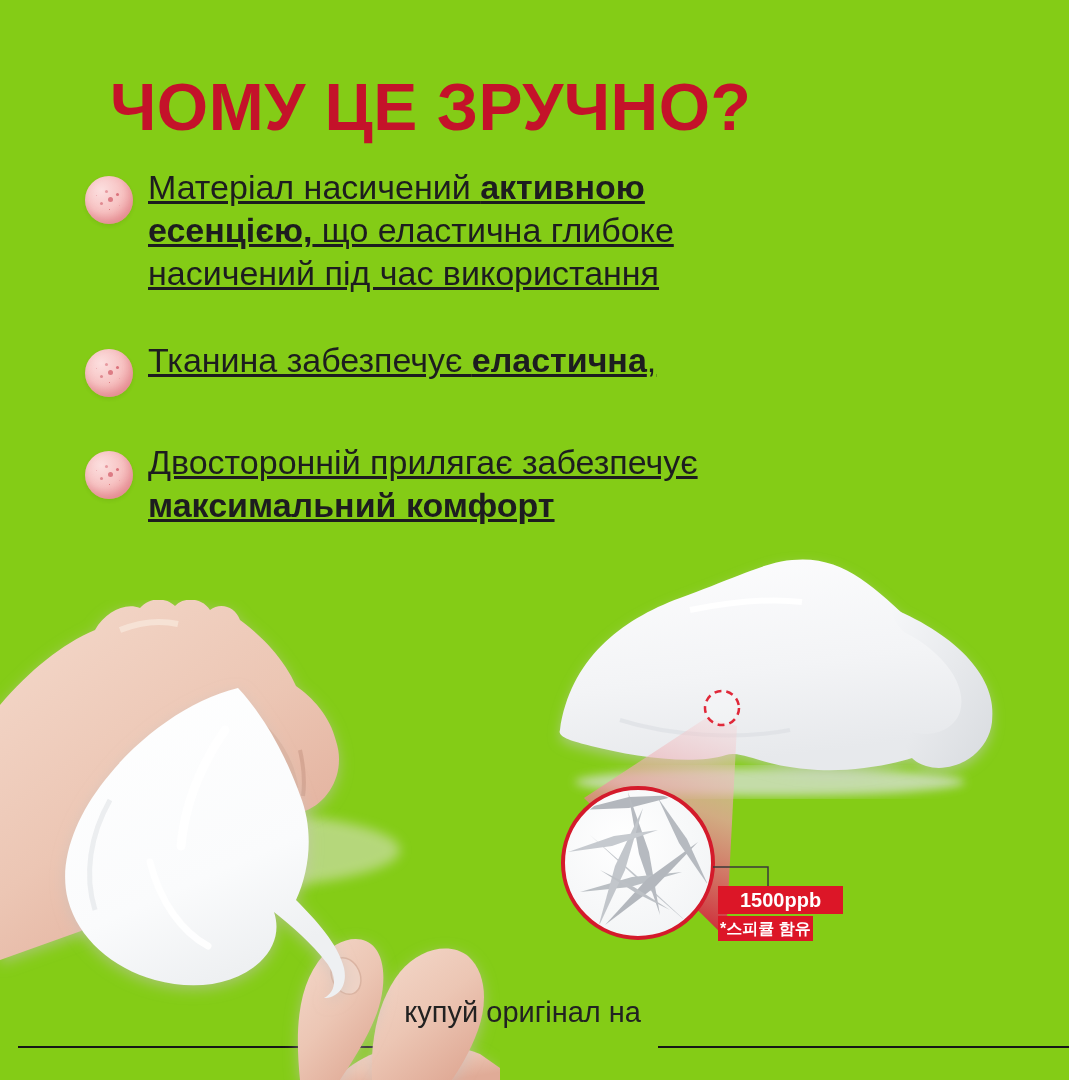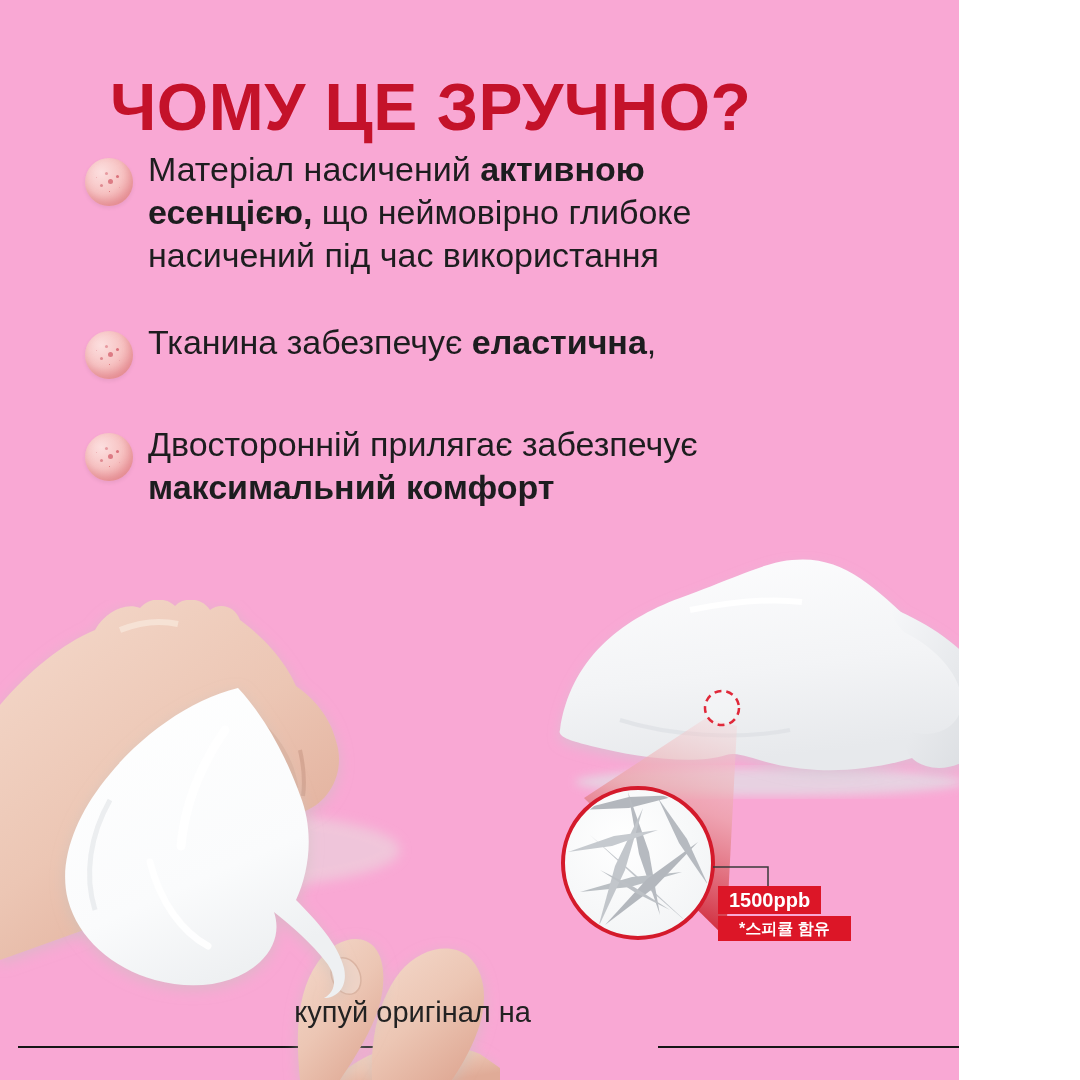--- a/index.html
+++ b/index.html
@@ -1,64 +1,64 @@
 <!DOCTYPE html>
 <html style="--accent: #c4122a; --badge: #dc1627; --text: #1d1d1f;"><head>
 <meta charset="utf-8">
 <style>
   html,body{margin:0;padding:0;background:#ffffff;}
-  .canvas{position:relative;width:959px;height:1080px;background:#f9a8d4;overflow:hidden;
+  .canvas{position:relative;width:1069px;height:1080px;background:#84cc16;overflow:hidden;
           font-family:"Liberation Sans","DejaVu Sans",sans-serif;color:var(--text,#1d1d1f);}
   
   .title{position:absolute;left:110px;top:74px;margin:0;font-size:66px;line-height:1;
          font-weight:bold;letter-spacing:0.5px;color:var(--accent,#c4122a);white-space:nowrap;}
   
-  .benefits{position:absolute;left:85px;top:148px;width:640px;}
+  .benefits{position:absolute;left:85px;top:166px;width:640px;text-decoration:underline;}
   .benefit{display:flex;align-items:flex-start;margin-bottom:44px;}
   .bicon{position:relative;flex:0 0 48px;width:48px;height:48px;margin-top:10px;border-radius:50%;
          background:radial-gradient(circle at 34% 30%, #fcdfdf 0%, #f7c3c3 45%, #f0a6a8 72%, #e69194 100%);
          box-shadow:inset -2px -5px 9px rgba(210,105,115,.38), 0 2px 4px rgba(0,0,0,.07);}
   .specks{position:absolute;left:23px;top:21px;width:5px;height:5px;border-radius:50%;background:#dd7b84;
           box-shadow:-9px 4px 0 -1px #e08b92,-4px -8px 0 -1px #e79aa0,7px -5px 0 -1px #db727c,
                       9px 6px 0 -2px #e8a2a8,-1px 10px 0 -2px #d96b72,-14px -4px 0 -2px #eaa9ae;}
   .btext{margin-left:15px;font-size:34px;line-height:43px;color:var(--text,#1d1d1f);}
   .bline{white-space:nowrap;}
   .bline .b{font-weight:bold;}
   
   .rule{position:absolute;top:1046px;height:2px;background:#161616;z-index:1;}
   .rule-left{left:18px;width:426px;}
   .rule-right{left:658px;width:422px;}
   
   .photo{position:absolute;left:0;top:600px;z-index:2;}
   .diagram{position:absolute;left:540px;top:540px;z-index:2;}
   
   .badge{position:absolute;left:718px;background:var(--badge,#dc1627);color:#ffffff;
          font-weight:bold;white-space:nowrap;z-index:3;}
-  .badge-value{top:886px;height:28px;line-height:28px;padding:0 11px;font-size:20px;}
-  .badge-caption{top:916px;height:25px;line-height:25px;padding:0 21px;font-size:16px;}
+  .badge-value{top:886px;height:28px;line-height:28px;padding:0 22px;font-size:20px;}
+  .badge-caption{top:916px;height:25px;line-height:25px;padding:0 2px;font-size:16px;}
   
   .footer{position:absolute;right:428px;top:996px;text-align:center;z-index:3;}
   .footer-line1{font-size:29px;line-height:33px;color:#222222;}
   .footer-line2{font-size:31px;line-height:33px;font-weight:bold;color:#111111;}
 </style>
 </head>
 <body>
 
 <div class="canvas">
 
   <h1 class="title">ЧОМУ ЦЕ ЗРУЧНО?</h1>
 
   <div class="benefits">
     <div class="benefit">
       <span class="bicon">
           <i class="specks"></i>
         </span>
       <div class="btext">
           <div class="bline"><span>Матеріал насичений </span><span class="b">активною</span></div>
-          <div class="bline"><span class="b">есенцією,</span><span> що неймовірно глибоке</span></div>
+          <div class="bline"><span class="b">есенцією,</span><span> що еластична глибоке</span></div>
           <div class="bline"><span>насичений під час використання</span></div>
         </div>
     </div>
     <div class="benefit">
       <span class="bicon">
           <i class="specks"></i>
         </span>
       <div class="btext">
           <div class="bline"><span>Тканина забезпечує </span><span class="b">еластична</span><span>,</span></div>
         </div>

